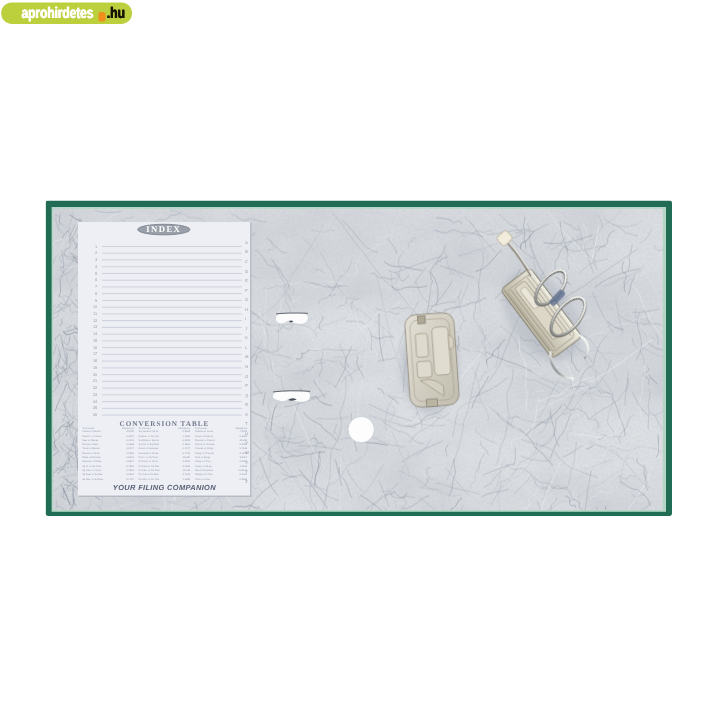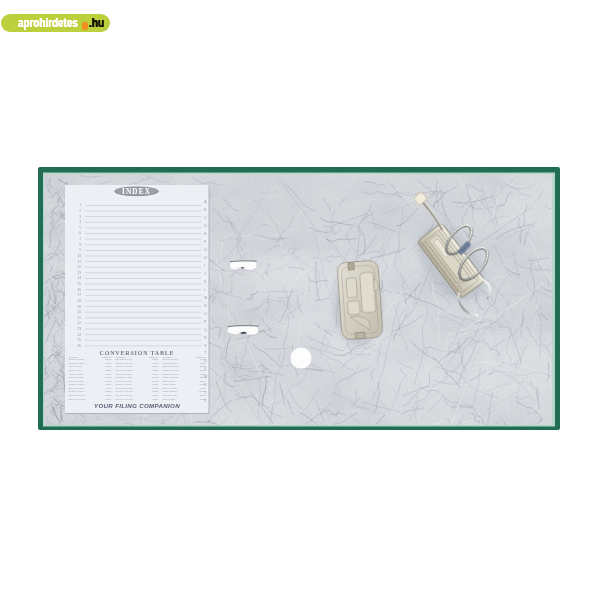--- a/index.html
+++ b/index.html
@@ -1,17 +1,17 @@
 <!DOCTYPE html>
 <html><head><meta charset="utf-8">
 <style>
 html,body{margin:0;padding:0;width:600px;height:600px;background:#ffffff;overflow:hidden;
 font-family:"Liberation Sans",sans-serif;}
 #logo{position:absolute;left:1px;top:2px;width:109px;height:18px;border-radius:9px;
-background:#bccf3d;margin-top:12px;}
+background:#bccf3d;}
 #logo span{position:absolute;font-weight:bold;font-size:13px;line-height:18px;transform-origin:0 50%;white-space:nowrap;}
 #logo .w{left:16.5px;top:0;color:#fff;transform:scaleX(0.76);text-shadow:0.4px 0 0 #fff,-0.4px 0 0 #fff;}
 #logo .dot{position:absolute;left:81px;top:7.5px;width:6px;height:8px;background:#f08f1c;border-radius:2px;}
 #logo .hu{left:87.5px;top:0;color:#151505;transform:scaleX(0.78);text-shadow:0.4px 0 0 #151505,-0.4px 0 0 #151505;}
 #binder{position:absolute;left:38px;top:167px;}
 </style></head>
 <body>
 
 <div id="logo">
     <span class="w">aprohirdetes</span>

